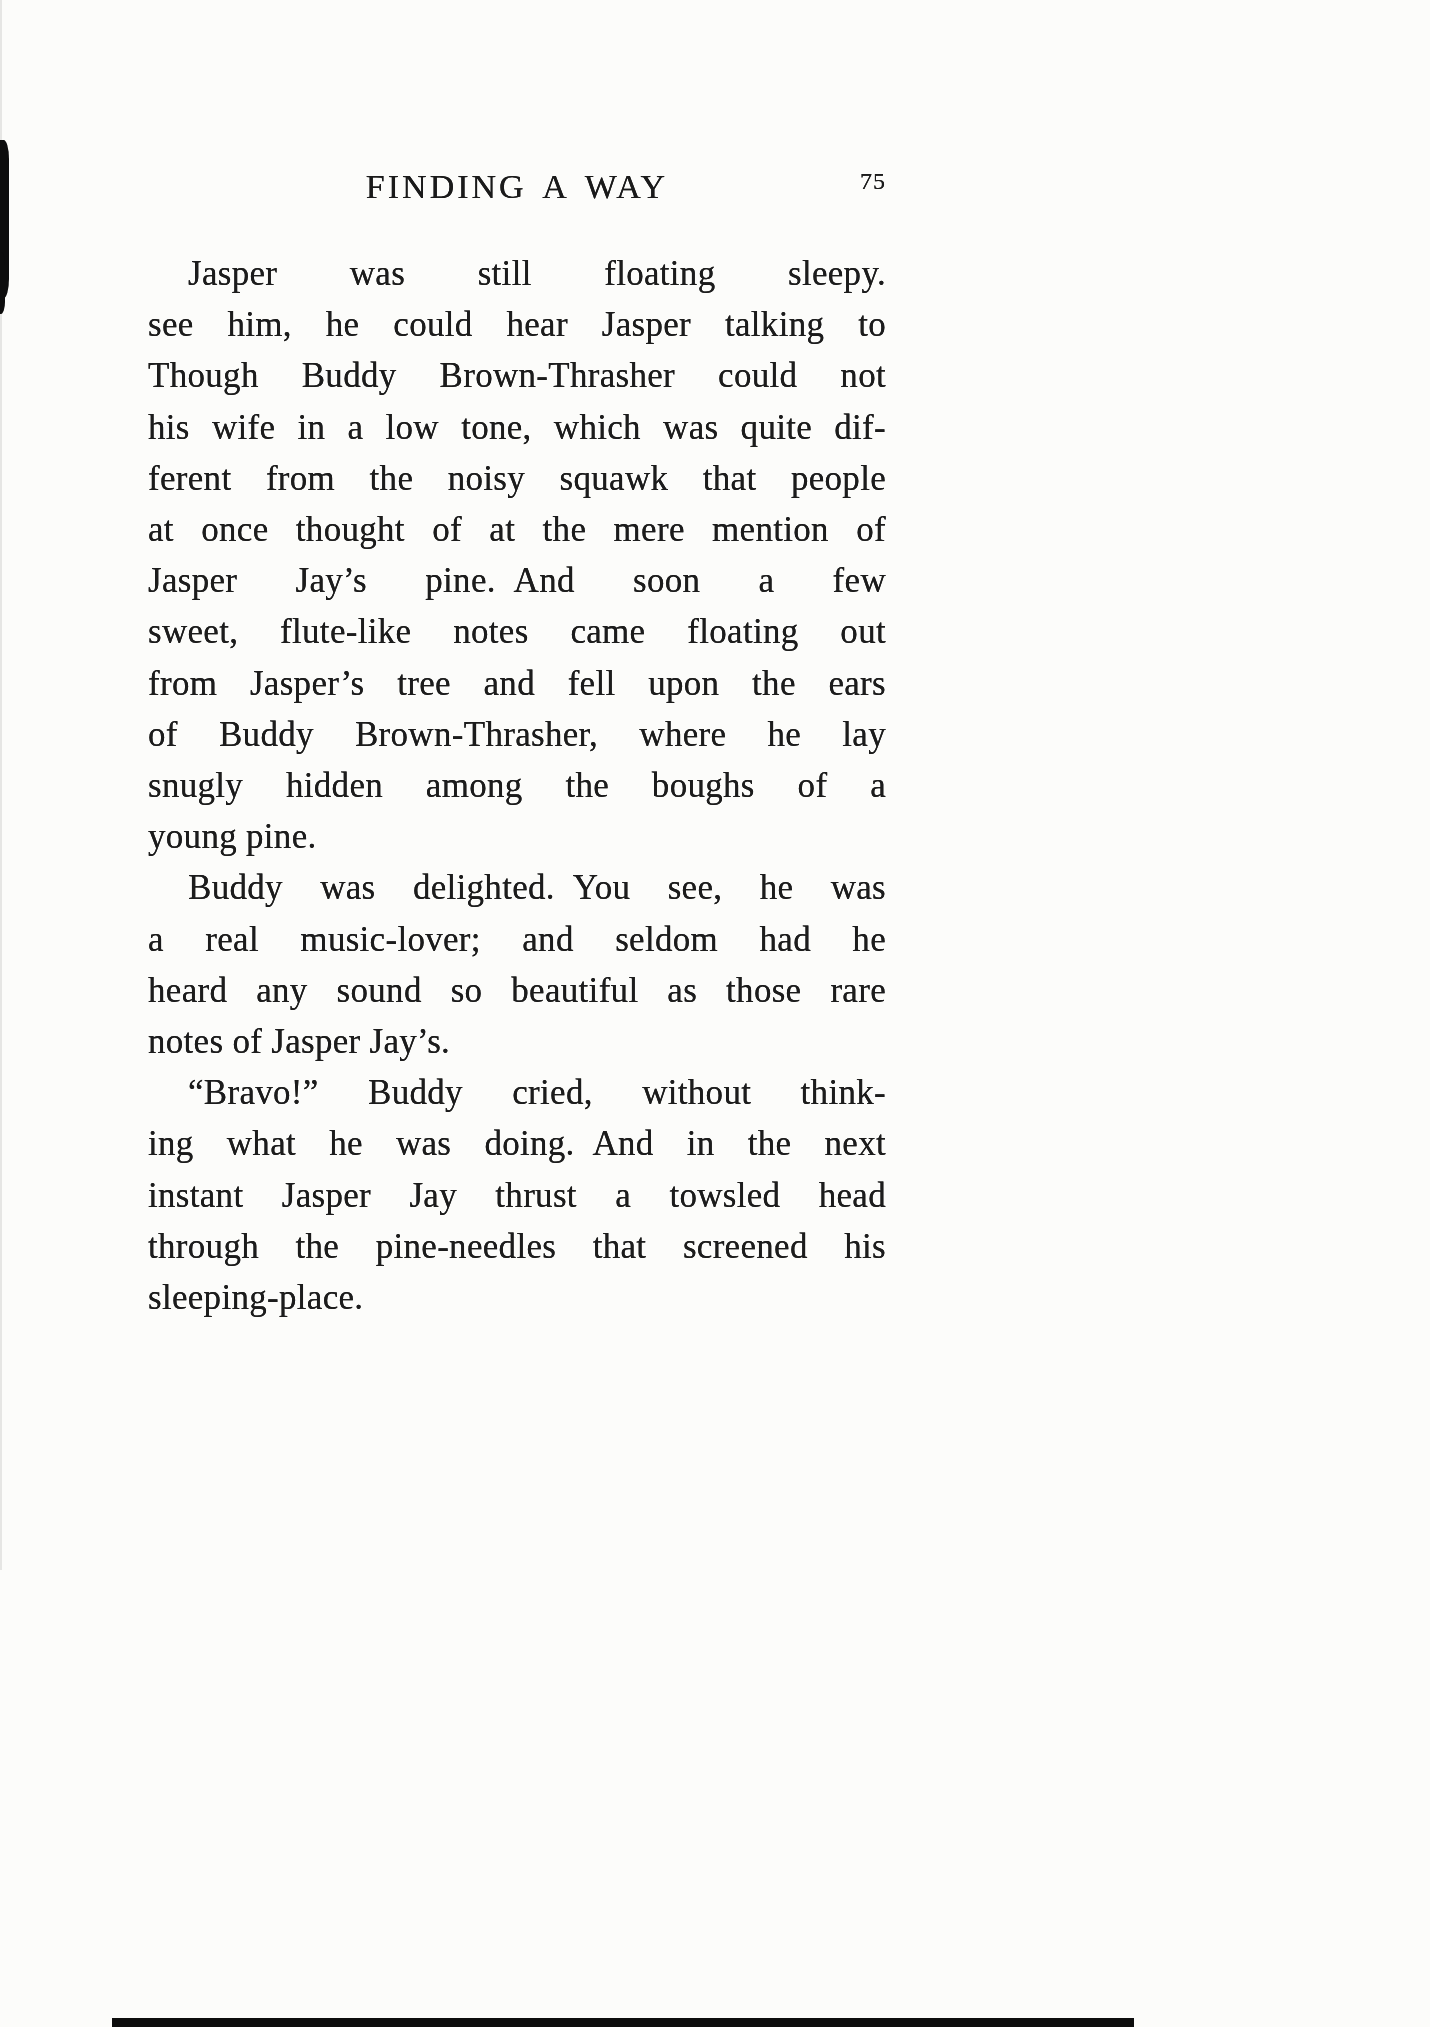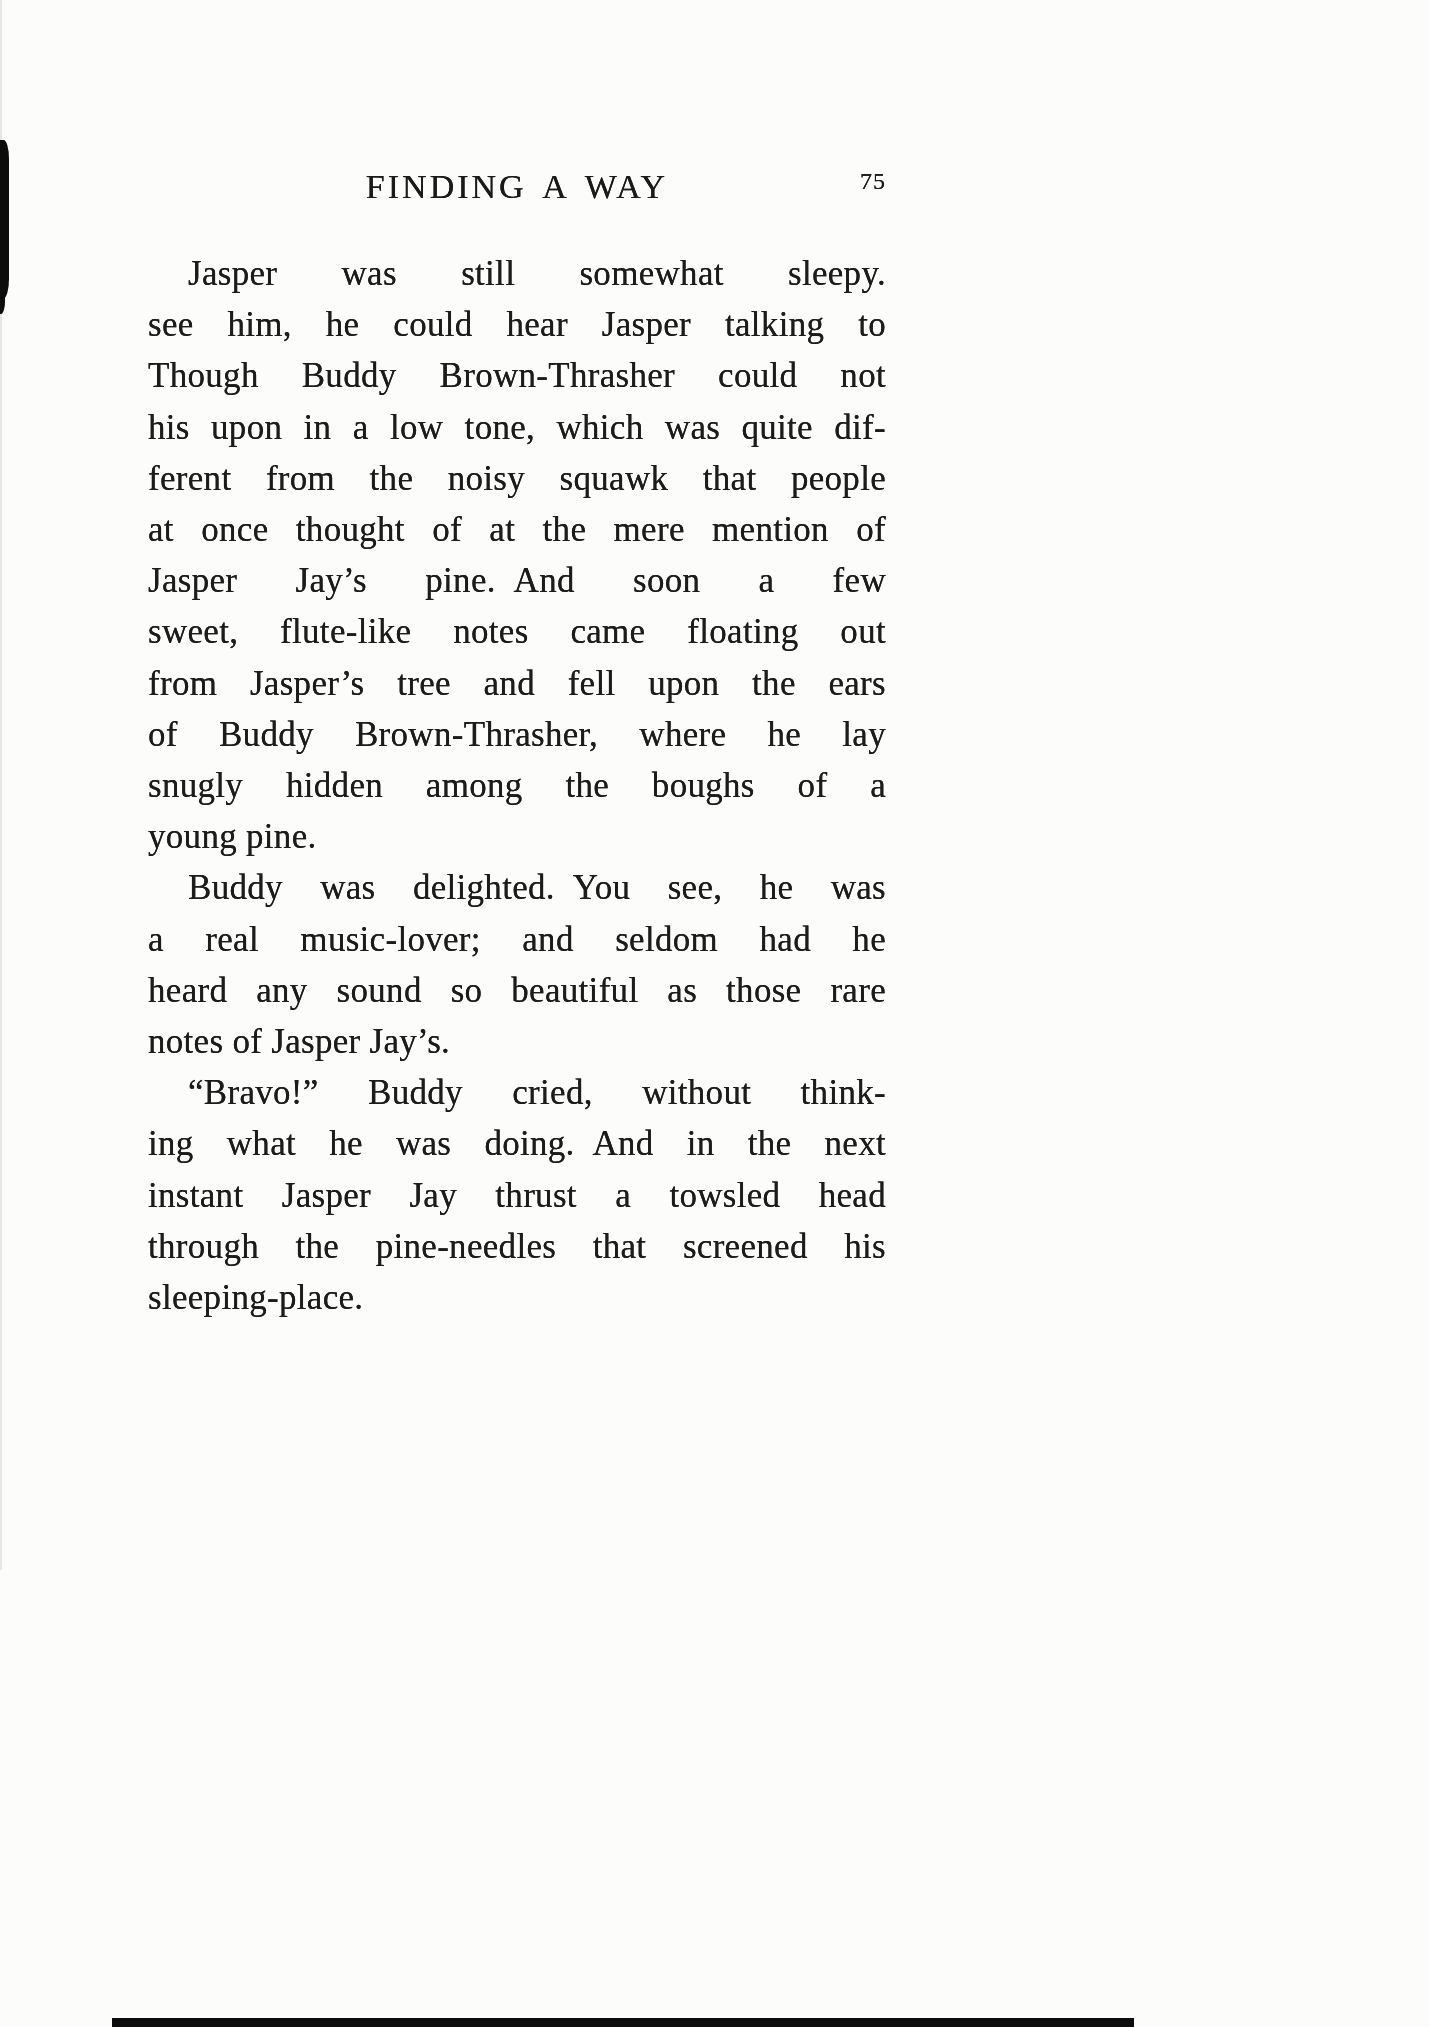--- a/index.html
+++ b/index.html
@@ -95,24 +95,24 @@
   <div class="content">
 
     <div class="header-row">
       <span class="header-title">FINDING A WAY</span>
       <span class="page-number">75</span>
     </div>
 
     <div class="body-text">
 
       <p class="para">
-        <span class="line indent">Jasper was still somewhat sleepy.</span>
+        <span class="line indent">Jasper was still floating sleepy.</span>
         <span class="line">see him, he could hear Jasper talking to</span>
         <span class="line">Though Buddy Brown-Thrasher could not</span>
-        <span class="line">his upon in a low tone, which was quite dif-</span>
+        <span class="line">his wife in a low tone, which was quite dif-</span>
         <span class="line">ferent from the noisy squawk that people</span>
         <span class="line">at once thought of at the mere mention of</span>
         <span class="line">Jasper Jay’s pine. And soon a few</span>
         <span class="line">sweet, flute-like notes came floating out</span>
         <span class="line">from Jasper’s tree and fell upon the ears</span>
         <span class="line">of Buddy Brown-Thrasher, where he lay</span>
         <span class="line">snugly hidden among the boughs of a</span>
         <span class="line last">young pine.</span>
       </p>
 

